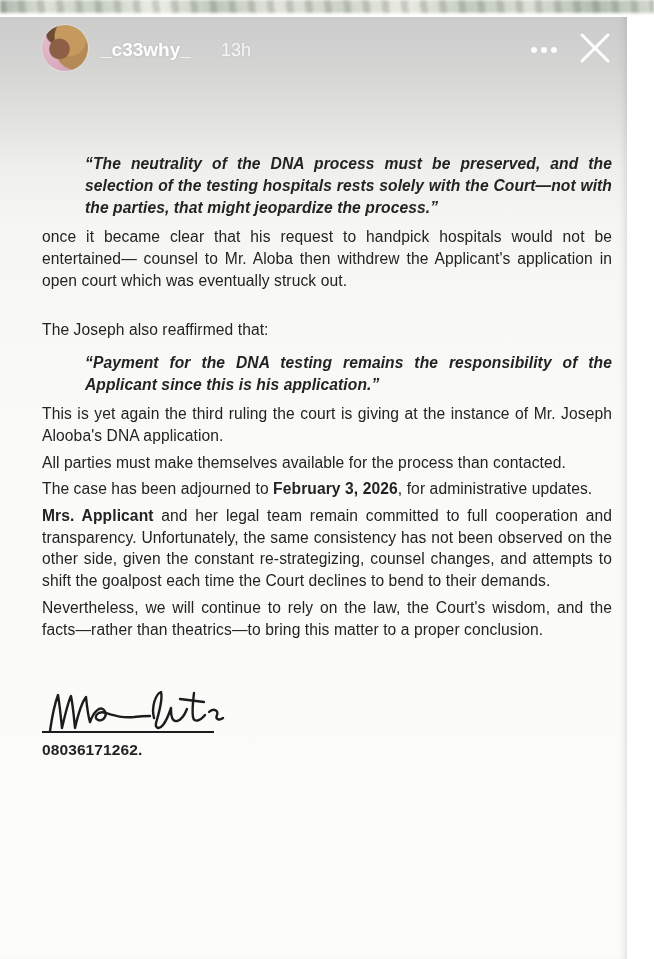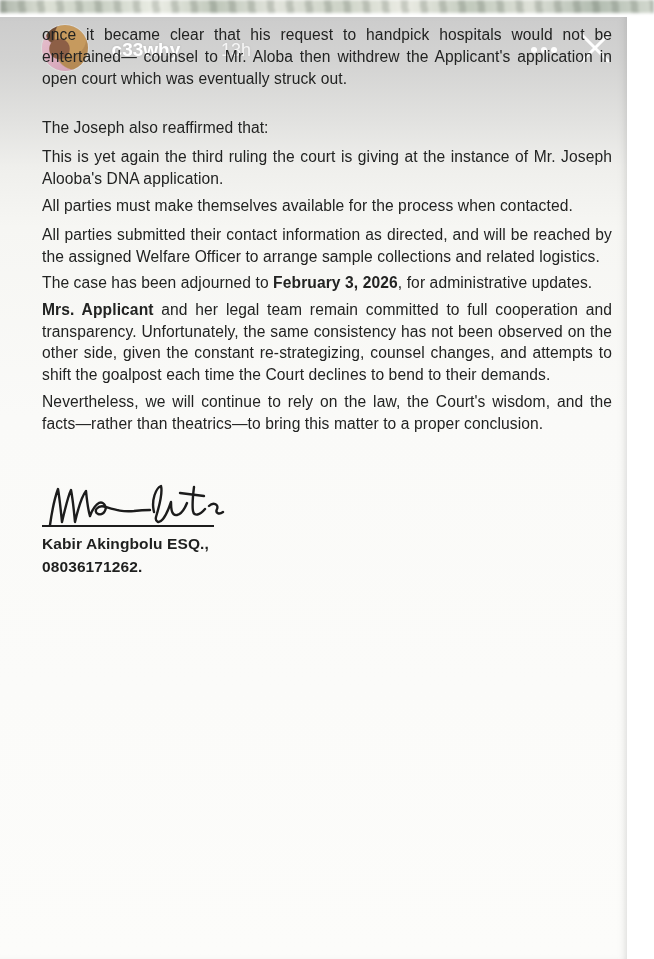--- a/index.html
+++ b/index.html
@@ -116,51 +116,51 @@
 
     <button class="close-btn" aria-label="close story">
       <svg width="40" height="40" viewBox="0 0 40 40">
         <line x1="7" y1="7" x2="33" y2="33" stroke="#ffffff" stroke-width="3" stroke-linecap="round" opacity="0.96"></line>
         <line x1="33" y1="7" x2="7" y2="33" stroke="#ffffff" stroke-width="3" stroke-linecap="round" opacity="0.96"></line>
       </svg>
     </button>
 
     <div class="doc">
 
+      <p class="quote q1">“The neutrality of the DNA process must be preserved, and the selection of the testing hospitals rests solely with the Court—not with the parties, that might jeopardize the process.”</p>
 
       <p class="p-once">once it became clear that his request to handpick hospitals would not be entertained— counsel to Mr. Aloba then withdrew the Applicant's application in open court which was eventually struck out.</p>
 
       <p class="p-reaffirmed">The Joseph also reaffirmed that:</p>
 
+      <p class="quote q2">“Payment for the DNA testing remains the responsibility of the Applicant since this is his application.”</p>
 
       <p class="p-third">This is yet again the third ruling the court is giving at the instance of Mr. Joseph Alooba's DNA application.</p>
 
 
-      <p class="p-available">All parties must make themselves available for the process when contacted.</p>
+      <p class="p-available">All parties must make themselves available for the process than contacted.</p>
 
-      <p class="p-contact">All parties submitted their contact information as directed, and will be reached by the assigned Welfare Officer to arrange sample collections and related logistics.</p>
 
       <p class="p-adjourned"><span>The case has been adjourned to </span><strong>February 3, 2026</strong><span>, for administrative updates.</span></p>
 
       <p class="p-omowunmi"><strong>Mrs. Applicant</strong><span> and her legal team remain committed to full cooperation and transparency. Unfortunately, the same consistency has not been observed on the other side, given the constant re-strategizing, counsel changes, and attempts to shift the goalpost each time the Court declines to bend to their demands.</span></p>
 
       <p class="p-nevertheless">Nevertheless, we will continue to rely on the law, the Court's wisdom, and the facts—rather than theatrics—to bring this matter to a proper conclusion.</p>
 
       <div class="sig-block">
         <svg class="signature" width="185" height="48" viewBox="0 0 185 48">
           <g fill="none" stroke="#1c1c1c" stroke-width="2.4" stroke-linecap="round" stroke-linejoin="round">
             <path d="M8 44 C10 30 13 16 16 8 C18 20 19 32 20 41 C23 28 26 15 29 9 C31 19 32 31 33 41 C36 28 40 15 44 10 C45 20 46 29 48 35 C52 24 58 19 62 23 C66 27 62 35 56 33 C51 31 55 23 64 26 C74 29 80 31 92 30 C100 29 104 29 108 29"></path>
             <path d="M112 31 C109 19 114 7 119 5 C121 12 117 26 114 36 C113 41 117 43 121 38 C125 33 127 27 129 21 C129 29 130 35 135 34 C140 33 143 27 145 22"></path>
             <path d="M138 12 L162 15"></path>
             <path d="M152 6 C151 14 150 24 151 30 C152 36 158 34 163 28"></path>
             <path d="M167 25 C171 21 177 23 175 28 C173 32 177 34 181 31"></path>
           </g>
         </svg>
         <div class="sig-line"></div>
         <div class="sig-name">
-          <div>Kabir Akingbolu ESQ.,</div>
           <div>08036171262.</div>
         </div>
       </div>
 
     </div>
   </div>
 </div>
 
 </body></html>

